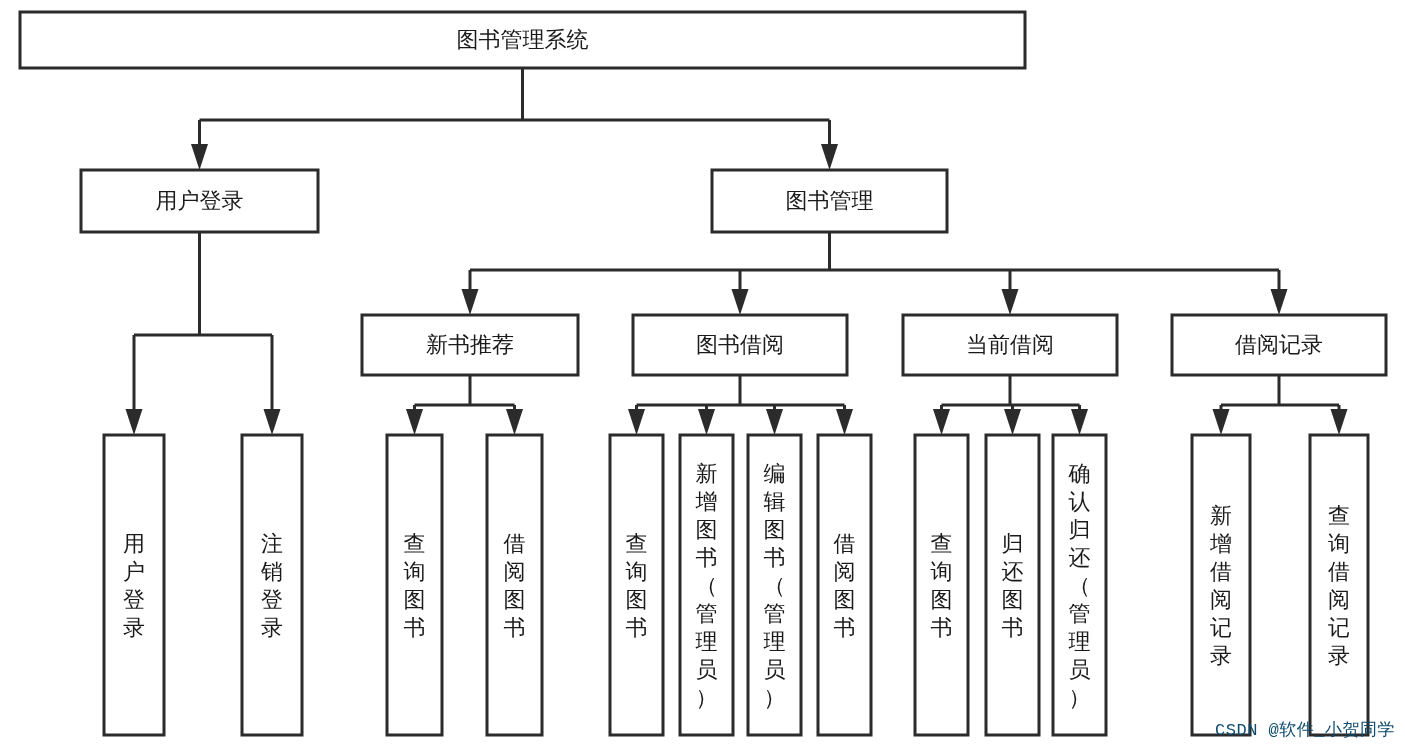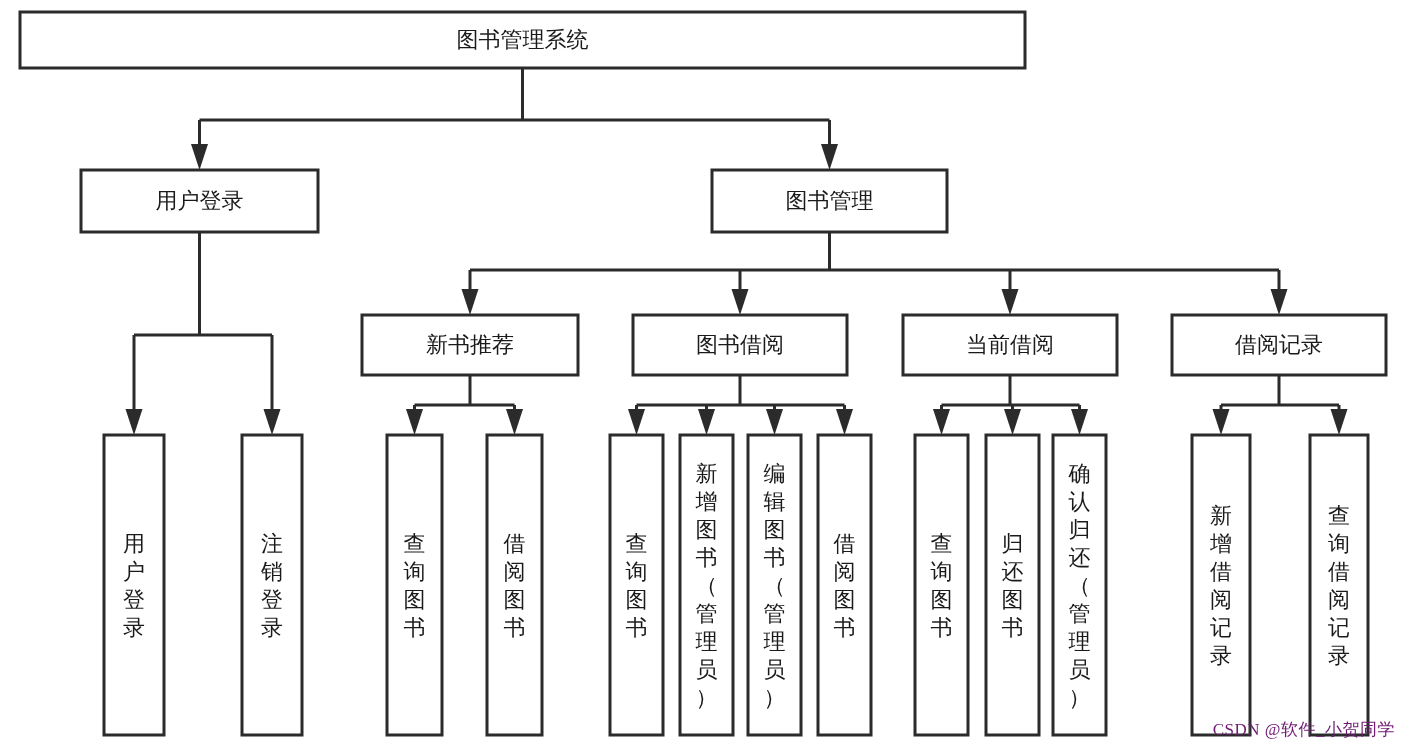--- a/index.html
+++ b/index.html
@@ -50,23 +50,23 @@
   .node-label-v {
     font-family: "DejaVu Sans", "Liberation Sans", sans-serif;
     font-size: 22px;
     fill: #1a1a1a;
     text-anchor: middle;
   }
   .watermark {
     position: absolute;
     right: 10px;
     bottom: 6px;
-    font-family: Liberation Serif, serif;
+    font-family: Liberation Mono, monospace;
     font-size: 17px;
-    color: #701a75;
+    color: #0c4a6e;
     letter-spacing: 0.5px;
     white-space: nowrap;
     user-select: none;
   }
 </style>
 </head>
 <body>
 
 <div id="diagram-root">
   <svg id="flow" viewBox="0 0 1405 747">

